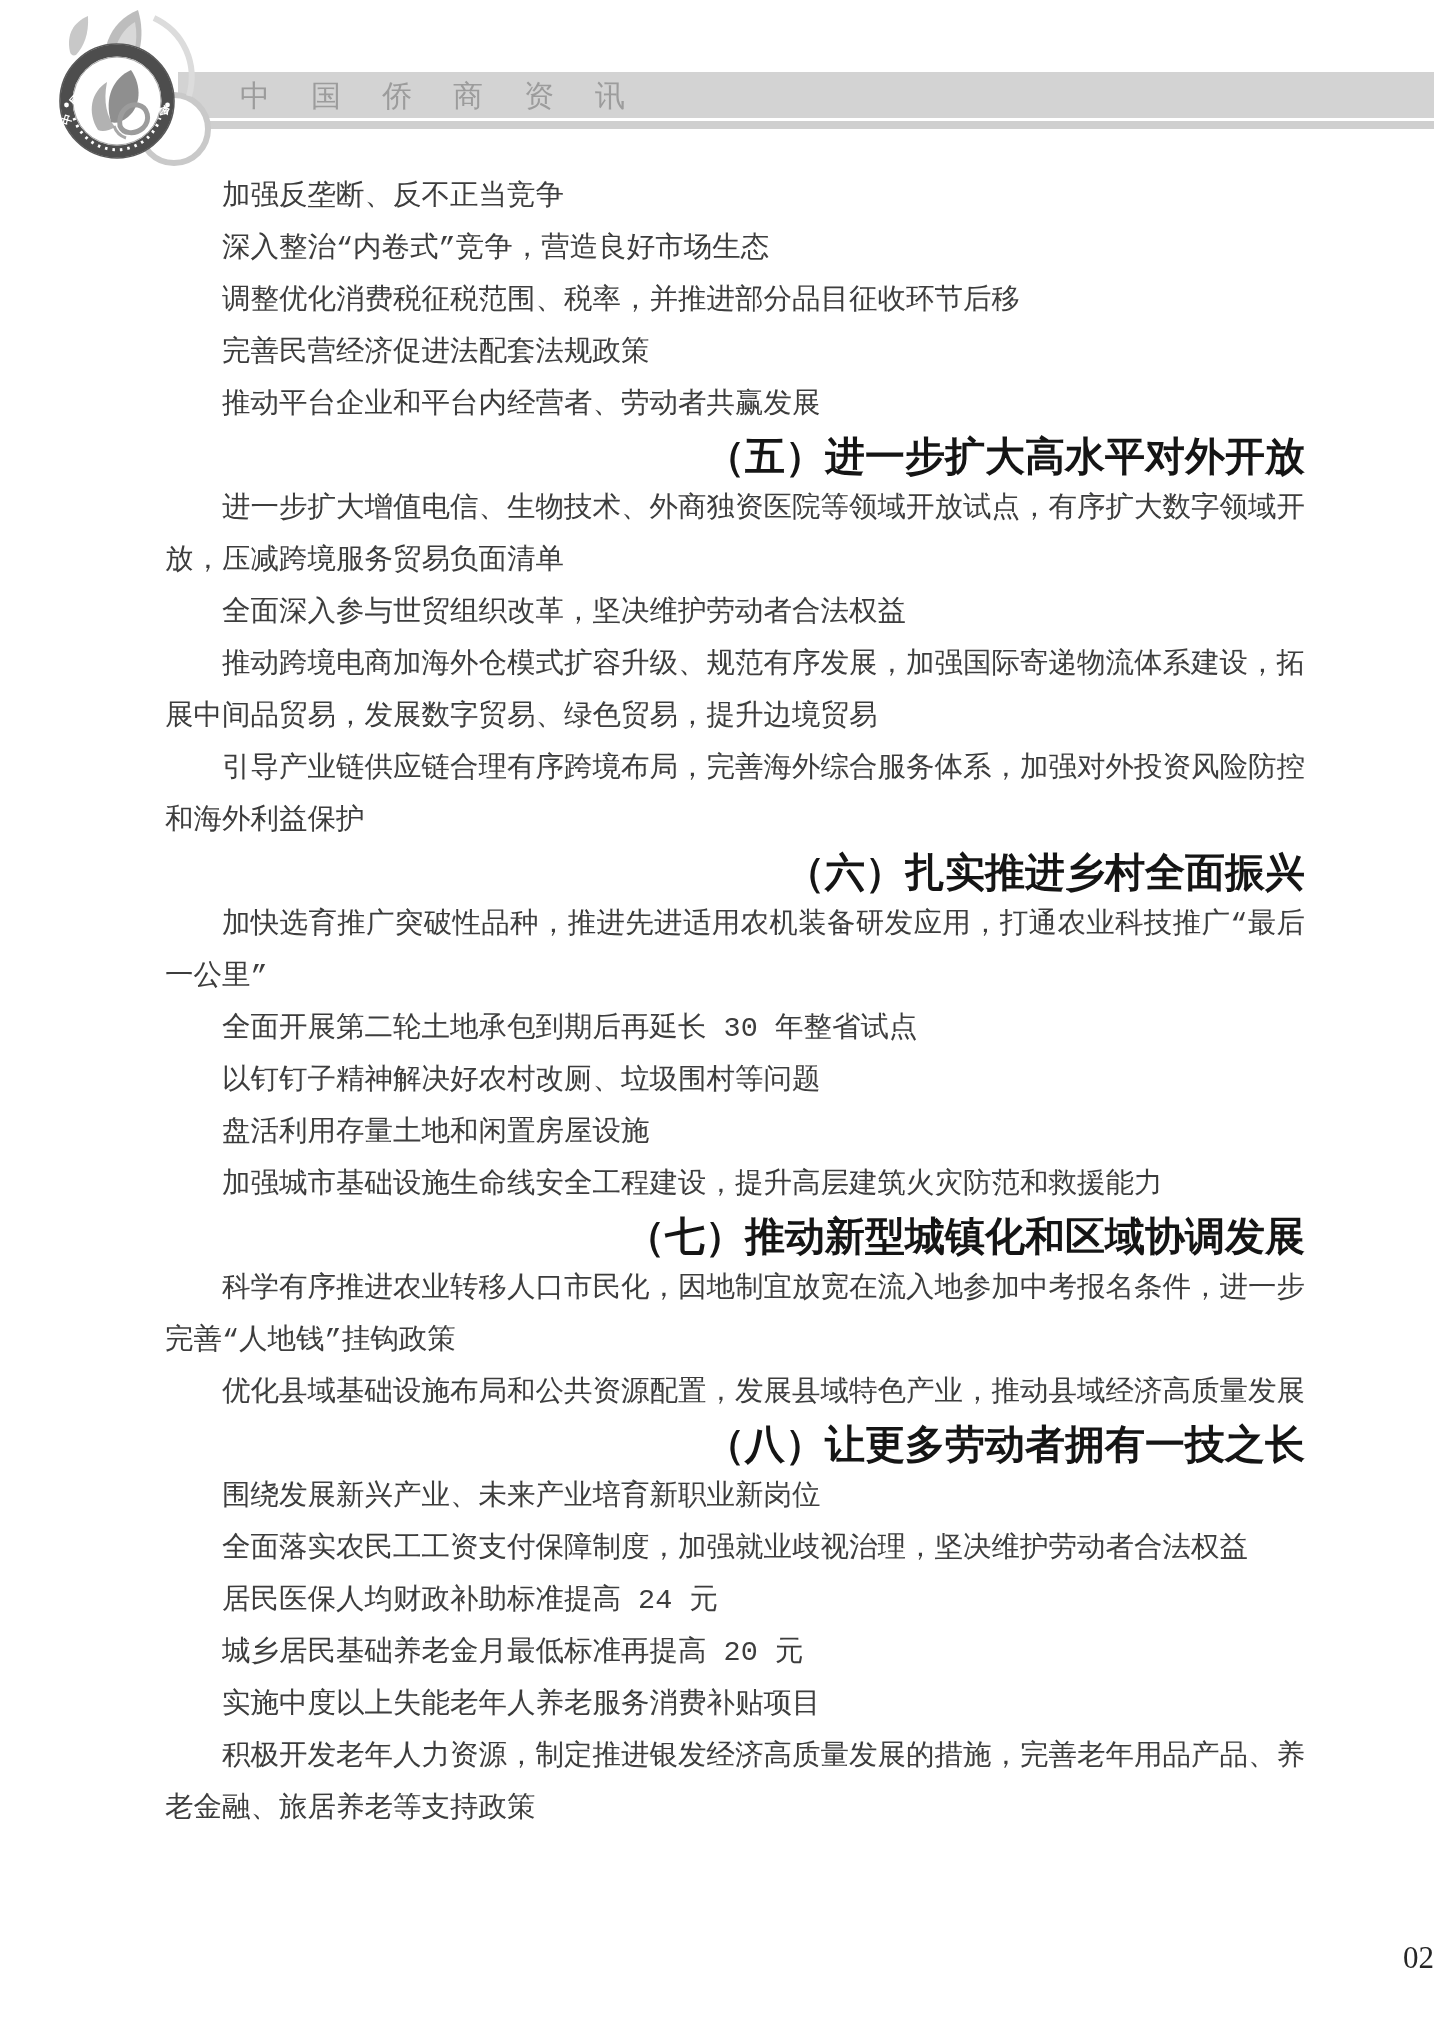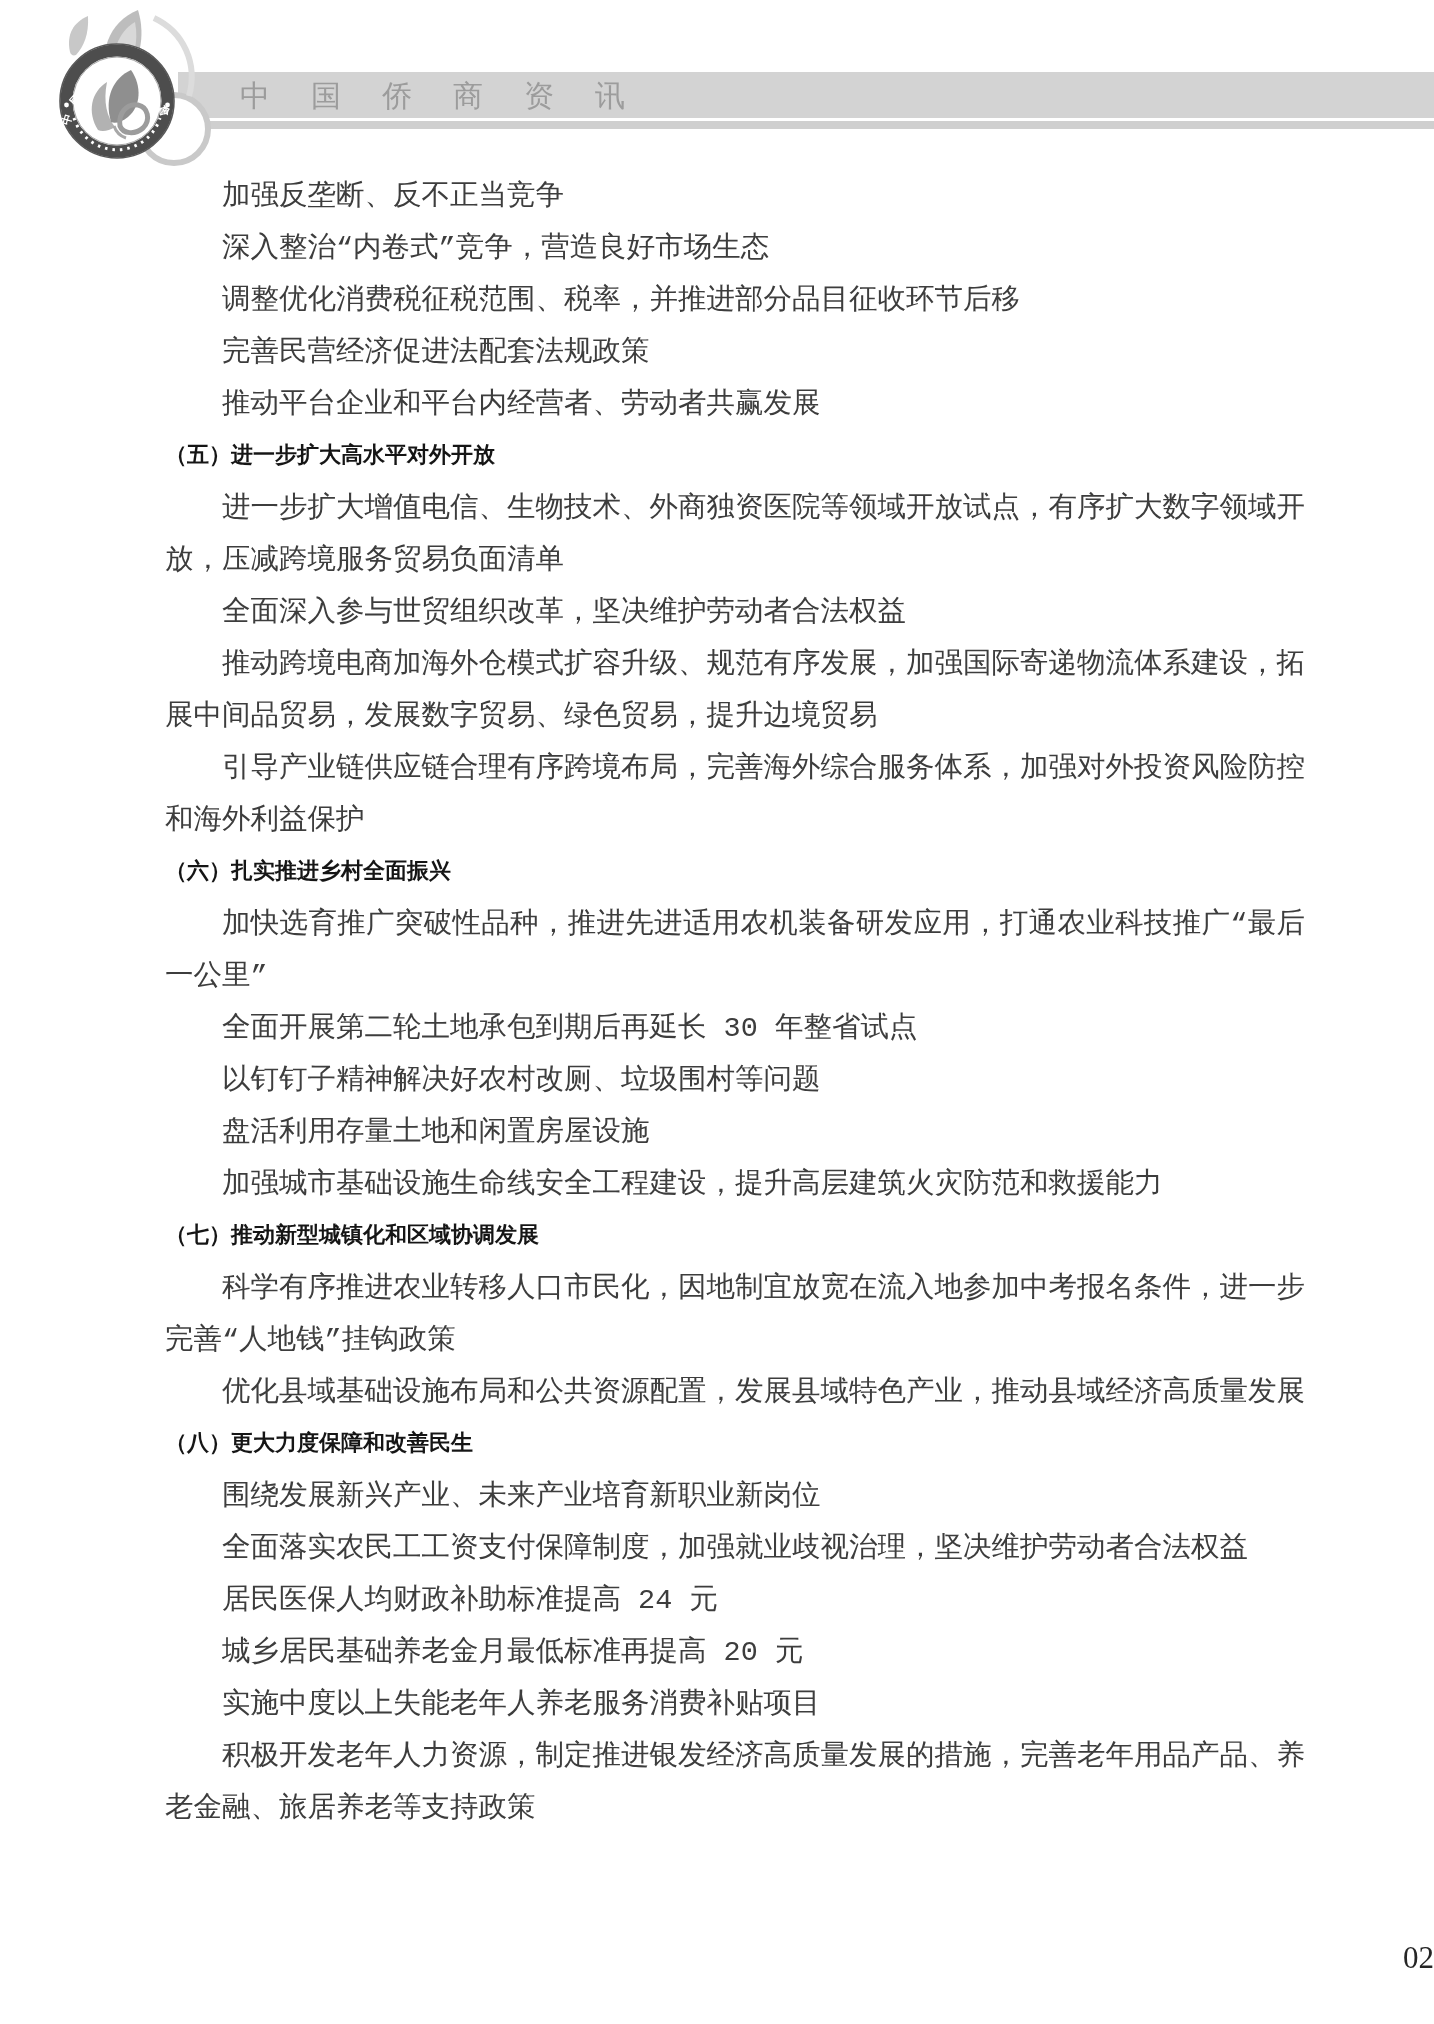--- a/index.html
+++ b/index.html
@@ -23,23 +23,23 @@
   .emblem{position:absolute;left:58px;top:42px;}
   
   .content{position:absolute;left:165px;top:171px;width:1140px;}
   .content p{margin:0;padding:0;}
   p.item{
     font-size:28.5px;line-height:52px;color:#3d3d3d;
     text-align:justify;text-indent:57px;
     font-family:Liberation Mono, monospace;
   }
   p.heading{
-    font-size:22px;line-height:52px;color:#151515;font-weight:700;
-    text-align:left;text-indent:0;
-    font-family:Liberation Mono, monospace;
+    font-size:40px;line-height:52px;color:#151515;font-weight:700;
+    text-align:right;text-indent:0;
+    font-family:Liberation Serif, serif;
   }
   
   .pageno{
     position:absolute;left:0;right:0;top:1940px;text-align:right;
     font-size:31px;color:#262626;font-family:"Liberation Serif", serif;
   }
 </style>
 </head>
 <body>
 
@@ -90,21 +90,21 @@
   <p class="item">引导产业链供应链合理有序跨境布局，完善海外综合服务体系，加强对外投资风险防控和海外利益保护</p>
   <p class="heading">（六）扎实推进乡村全面振兴</p>
   <p class="item">加快选育推广突破性品种，推进先进适用农机装备研发应用，打通农业科技推广“最后一公里”</p>
   <p class="item">全面开展第二轮土地承包到期后再延长 30 年整省试点</p>
   <p class="item">以钉钉子精神解决好农村改厕、垃圾围村等问题</p>
   <p class="item">盘活利用存量土地和闲置房屋设施</p>
   <p class="item">加强城市基础设施生命线安全工程建设，提升高层建筑火灾防范和救援能力</p>
   <p class="heading">（七）推动新型城镇化和区域协调发展</p>
   <p class="item">科学有序推进农业转移人口市民化，因地制宜放宽在流入地参加中考报名条件，进一步完善“人地钱”挂钩政策</p>
   <p class="item">优化县域基础设施布局和公共资源配置，发展县域特色产业，推动县域经济高质量发展</p>
-  <p class="heading">（八）更大力度保障和改善民生</p>
+  <p class="heading">（八）让更多劳动者拥有一技之长</p>
   <p class="item">围绕发展新兴产业、未来产业培育新职业新岗位</p>
   <p class="item">全面落实农民工工资支付保障制度，加强就业歧视治理，坚决维护劳动者合法权益</p>
   <p class="item">居民医保人均财政补助标准提高 24 元</p>
   <p class="item">城乡居民基础养老金月最低标准再提高 20 元</p>
   <p class="item">实施中度以上失能老年人养老服务消费补贴项目</p>
   <p class="item">积极开发老年人力资源，制定推进银发经济高质量发展的措施，完善老年用品产品、养老金融、旅居养老等支持政策</p>
 </div>
 
 <div class="pageno">02</div>
 

